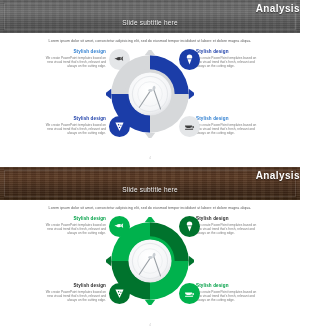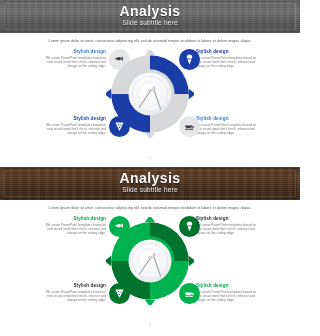--- a/index.html
+++ b/index.html
@@ -17,22 +17,22 @@
       linear-gradient(180deg,#5d5d5d 0%,#6f6f6f 35%,#565656 70%,#4d4d4d 100%);
   }
   .banner.wood-brown{
     background:
       repeating-linear-gradient(0deg,rgba(255,255,255,.05) 0px,rgba(255,255,255,.05) 1px,rgba(0,0,0,.07) 1px,rgba(0,0,0,.07) 2px),
       repeating-linear-gradient(90deg,rgba(255,235,200,.035) 0px,rgba(255,235,200,.035) 4px,rgba(0,0,0,.05) 4px,rgba(0,0,0,.05) 9px),
       linear-gradient(180deg,#4b2f1e 0%,#5b3a24 30%,#422a1a 70%,#35210f 100%);
   }
   .banner:before{content:"";position:absolute;left:4px;right:4px;top:3px;bottom:3px;border:1px solid rgba(255,255,255,.13);pointer-events:none;}
   .banner-title{
-    position:absolute;left:0;right:0;top:3px;text-align:center;
-    color:#ffffff;font-size:14px;font-weight:bold;letter-spacing:.4px;
+    position:absolute;left:0;right:0;top:3px;text-align:right;
+    color:#ffffff;font-size:10px;font-weight:bold;letter-spacing:.4px;
     text-shadow:0 1px 1px rgba(0,0,0,.55);
   }
   .banner-sub{
     position:absolute;left:0;right:0;top:19px;text-align:center;
     color:#f0f0f0;font-size:6.5px;letter-spacing:.2px;
     text-shadow:0 1px 1px rgba(0,0,0,.5);
   }
 
   
   .intro{

